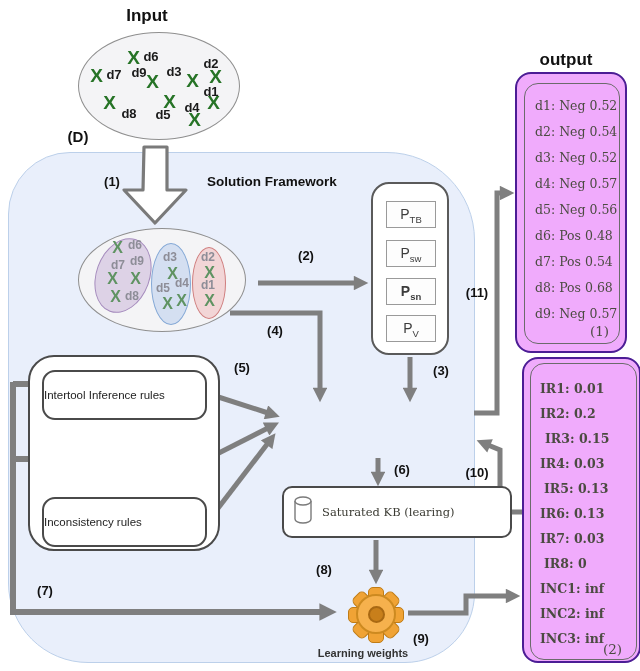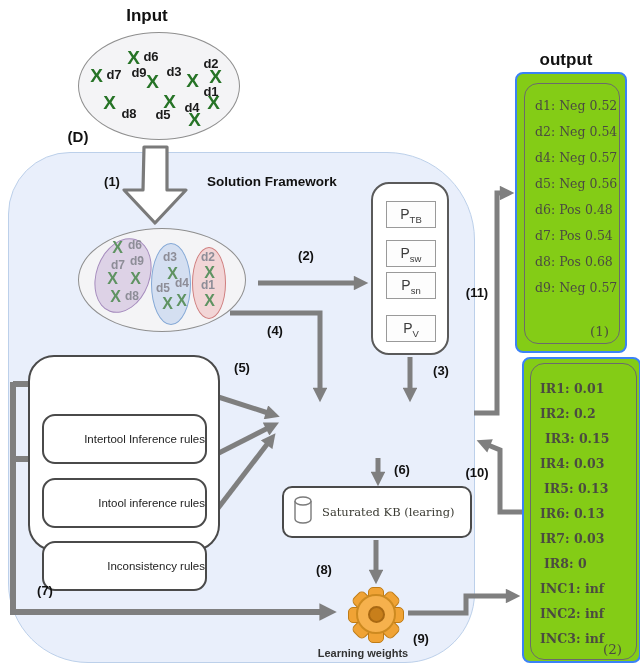--- a/index.html
+++ b/index.html
@@ -16,31 +16,31 @@
   .subellipse{border-radius:50%;position:absolute;}
   .xmark{position:absolute;transform:translate(-50%,-50%);font-weight:900;font-size:19px;
          color:#267326;letter-spacing:-1px;line-height:1;}
   .dlabel{position:absolute;transform:translate(-50%,-50%);font-weight:700;font-size:13px;
           color:#1a1a1a;line-height:1;white-space:nowrap;}
   .cl-x{position:absolute;transform:translate(-50%,-50%);font-weight:900;font-size:16px;
         color:#5f9362;letter-spacing:-1px;line-height:1;}
   .cl-lab{position:absolute;transform:translate(-50%,-50%);font-weight:700;font-size:12px;
           color:#8d8d97;line-height:1;white-space:nowrap;}
   .box{position:absolute;background:#fff;border:2px solid #4a4a4a;border-radius:10px;box-sizing:border-box;}
-  .rulebox{display:flex;align-items:center;justify-content:flex-end;border-radius:13px;
-           font-size:11.5px;color:#1d1d1d;text-align:center;margin-top:44px;}
+  .rulebox{display:flex;align-items:center;justify-content:flex-start;border-radius:13px;
+           font-size:11.5px;color:#1d1d1d;text-align:center;}
   .kbrow{display:flex;align-items:center;gap:9px;padding-left:9px;}
   .kb-text{font-size:12.5px;color:#2c2c2c;white-space:nowrap;}
   .sat-text{font-family:"DejaVu Serif",serif;font-size:11.5px;color:#3b3b33;white-space:nowrap;}
   .pcontainer{position:absolute;left:371px;top:182px;width:78px;height:173px;background:#fff;
               border:2.5px solid #5a5a5a;border-radius:18px;box-sizing:border-box;}
   .pbox{position:absolute;left:13px;width:50px;height:27px;background:#fdfdfd;border:1.5px solid #9a9a9a;
         box-sizing:border-box;text-align:center;line-height:24px;font-size:14px;color:#3c3c3c;}
   .pbox sub{font-size:9.5px;}
-  .panel{position:absolute;background:#84cc16;border:2px solid #3b82f6;border-radius:8px;box-sizing:border-box;}
+  .panel{position:absolute;background:#f0abfc;border:2px solid #4c1d95;border-radius:16px;box-sizing:border-box;}
   .panel-inner{position:absolute;border:1.5px solid #6b6b6b;border-radius:14px;box-sizing:border-box;}
   .entry{font-family:"DejaVu Serif",serif;font-size:12.5px;color:#4b4b41;line-height:26px;white-space:nowrap;}
   .entry2{line-height:25px;}
   .ptag{position:absolute;font-family:"DejaVu Serif",serif;font-size:13.5px;color:#4b4b41;}
   .gear{position:absolute;left:345px;top:586px;width:64px;height:58px;}
   .tooth{position:absolute;left:3px;top:21px;width:56px;height:16px;background:#f0a335;
          border:1px solid #c07c15;border-radius:5px;box-sizing:border-box;}
   .t45{transform:rotate(45deg);} .t90{transform:rotate(90deg);} .t135{transform:rotate(135deg);}
   .gear-body{position:absolute;left:11px;top:8px;width:40px;height:40px;border-radius:50%;
              background:#f6b14d;border:2px solid #cd8a20;box-sizing:border-box;}
@@ -122,62 +122,60 @@
     <path d="M196,612 H322" fill="none" stroke="#7f7f7f" stroke-width="6" marker-end="url(#ah)"></path>
     <path d="M408,613 H466 V596 H508" fill="none" stroke="#7f7f7f" stroke-width="5" marker-end="url(#ah)"></path>
     <path d="M474,413 H497 V193 H502" fill="none" stroke="#7f7f7f" stroke-width="5" marker-end="url(#ah)"></path>
     <path d="M524,512 H500 V450 L488,445" fill="none" stroke="#7f7f7f" stroke-width="5" marker-end="url(#ah)"></path>
   </svg>
 
   <div class="box" style="left:28px;top:355px;width:192px;height:196px;border-radius:26px;"></div>
   <div class="box rulebox" style="left:42px;top:370px;width:165px;height:50px;">
     <span>Intertool Inference  rules</span>
   </div>
-  <div class="box rulebox" style="left:42px;top:434px;width:165px;height:50px;">
-    <span>Intool inference rules</span>
-  </div>
   <div class="box rulebox" style="left:42px;top:497px;width:165px;height:50px;">
     <span>Inconsistency rules</span>
   </div>
 
 
-  <div class="box kbrow" style="left:282px;top:486px;width:190px;height:52px;text-align:center;">
+  <div class="box kbrow" style="left:282px;top:486px;width:230px;height:52px;text-align:center;">
     <span>
       <svg width="20" height="30" viewBox="0 0 20 30">
         <path d="M2 6 L2 24 A8 4 0 0 0 18 24 L18 6" fill="#fff" stroke="#7a7a7a" stroke-width="1.4"></path>
         <ellipse cx="10" cy="6" rx="8" ry="4" fill="#fff" stroke="#7a7a7a" stroke-width="1.4"></ellipse>
       </svg>
     </span>
     <span class="sat-text">Saturated KB (learing)</span>
   </div>
 
   <div class="pcontainer">
     <div class="pbox" style="top:17px;"><span>P</span><sub>TB</sub></div>
     <div class="pbox" style="top:56px;"><span>P</span><sub>sw</sub></div>
-    <div class="pbox" style="top:88px;"><span>P</span><sub>sn</sub></div>
+    <div class="pbox" style="top:94px;font-weight:bold;"><span>P</span><sub>sn</sub></div>
     <div class="pbox" style="top:131px;"><span>P</span><sub>V</sub></div>
   </div>
 
   <div class="gear">
     <div class="tooth"></div>
     <div class="tooth t45"></div>
     <div class="tooth t90"></div>
     <div class="tooth t135"></div>
     <div class="gear-body"></div>
     <div class="gear-hole"></div>
   </div>
   <div class="abs ctr caption" style="left:363px;top:653px;font-weight:bold;">Learning weights</div>
 
   <div class="abs ctr title" style="left:566px;top:60px;">output</div>
 
   <div class="panel" style="left:515px;top:72px;width:112px;height:281px;">
     <div class="panel-inner" style="left:7px;top:9px;width:96px;height:261px;">
       <div style="padding:9px 0 0 10px;">
         <div class="entry">d1: Neg 0.52</div>
         <div class="entry">d2: Neg 0.54</div>
+        <div class="entry">d3: Neg 0.52</div>
         <div class="entry">d4: Neg 0.57</div>
         <div class="entry">d5: Neg 0.56</div>
         <div class="entry">d6: Pos 0.48</div>
         <div class="entry">d7: Pos 0.54</div>
         <div class="entry">d8: Pos 0.68</div>
         <div class="entry">d9: Neg 0.57</div>
       </div>
       <span class="ptag" style="right:10px;bottom:4px;">(1)</span>
     </div>
   </div>

